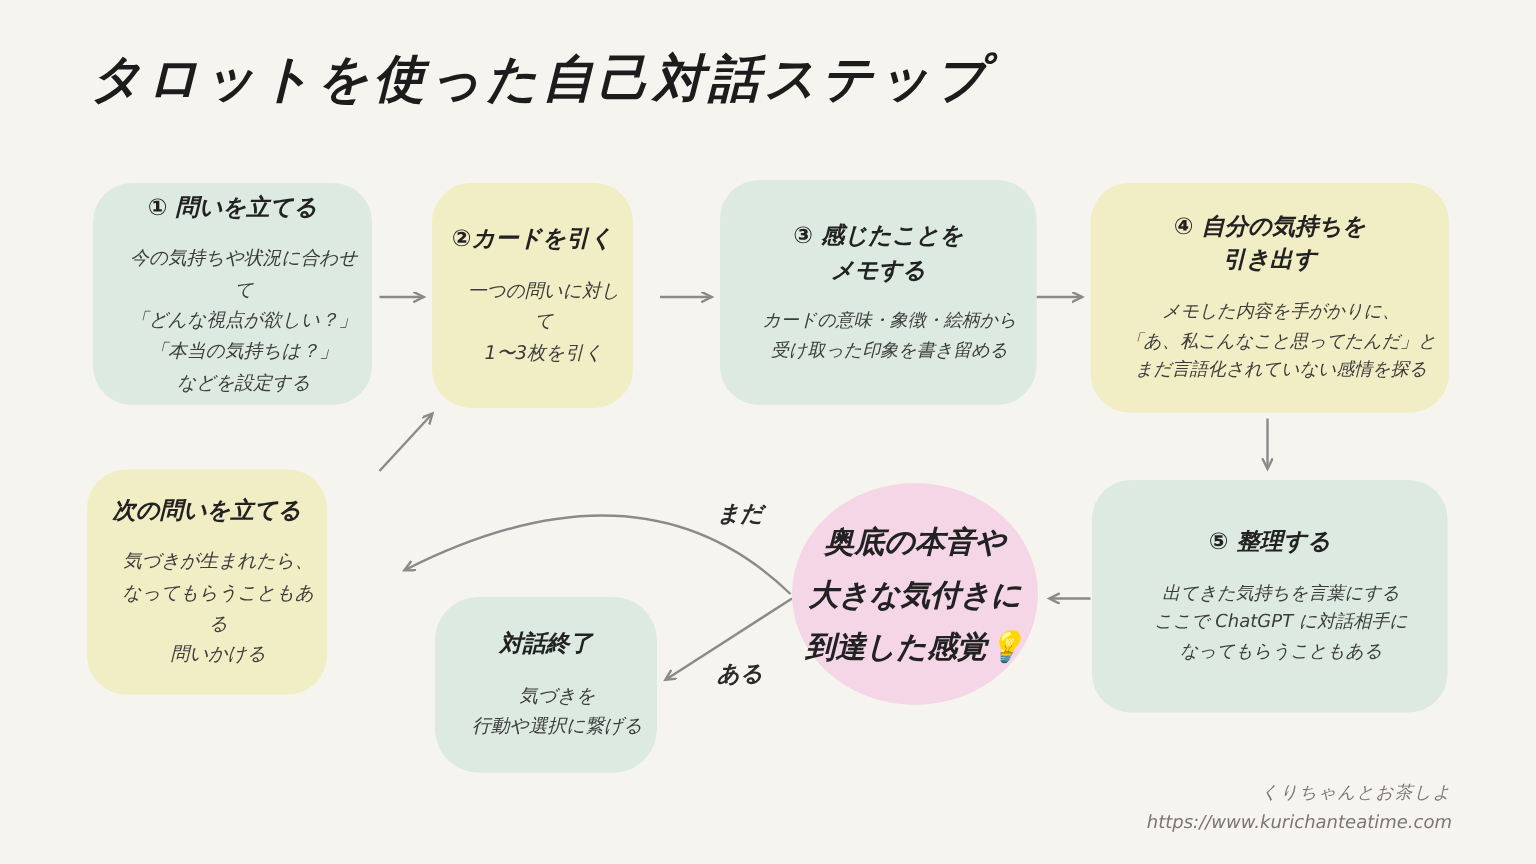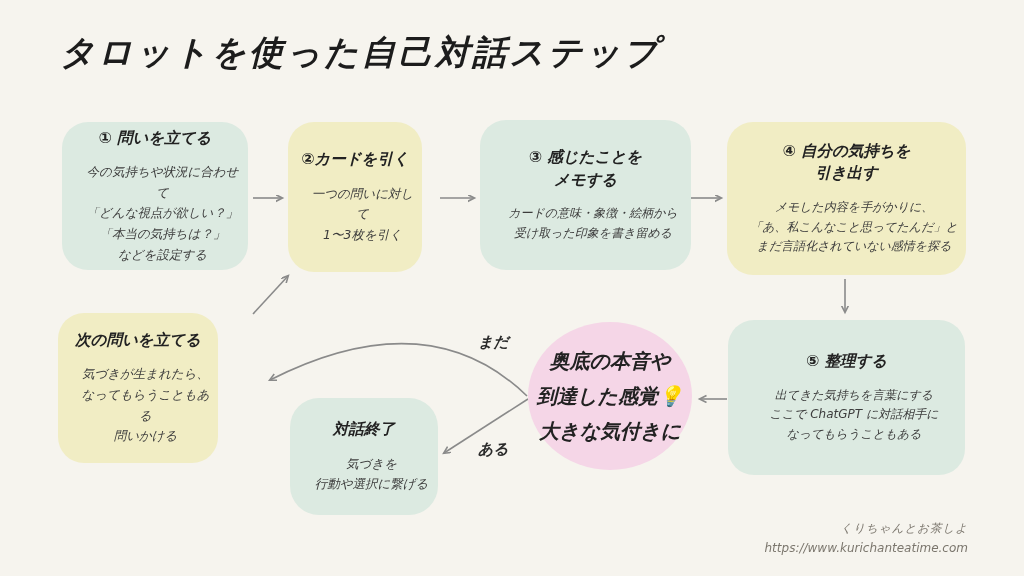--- a/index.html
+++ b/index.html
@@ -140,22 +140,22 @@
   <div class="box mint" style="left:290px;top:398px;width:148px;height:117px;border-radius:29px;">
     <div class="heading">対話終了</div>
     <div class="body">
       <div>気づきを</div>
       <div>行動や選択に繋げる</div>
     </div>
   </div>
 
   <div class="circle">
     <div class="line">奥底の本音や</div>
+    <div class="line">大きな気付きに</div>
     <div class="line">到達した感覚💡</div>
-    <div class="line">大きな気付きに</div>
   </div>
 
   <div class="branch-label label-mada">まだ</div>
   <div class="branch-label label-aru">ある</div>
 
   <div class="footer">
     <div class="brand">くりちゃんとお茶しよ</div>
     <div class="url">https://www.kurichanteatime.com</div>
   </div>
 

